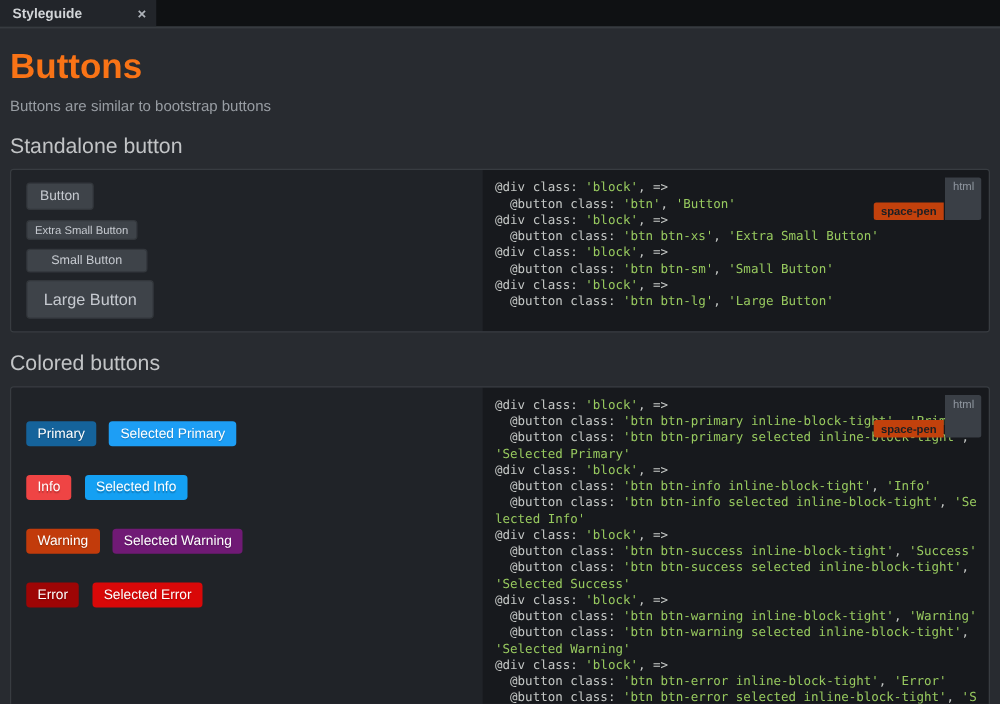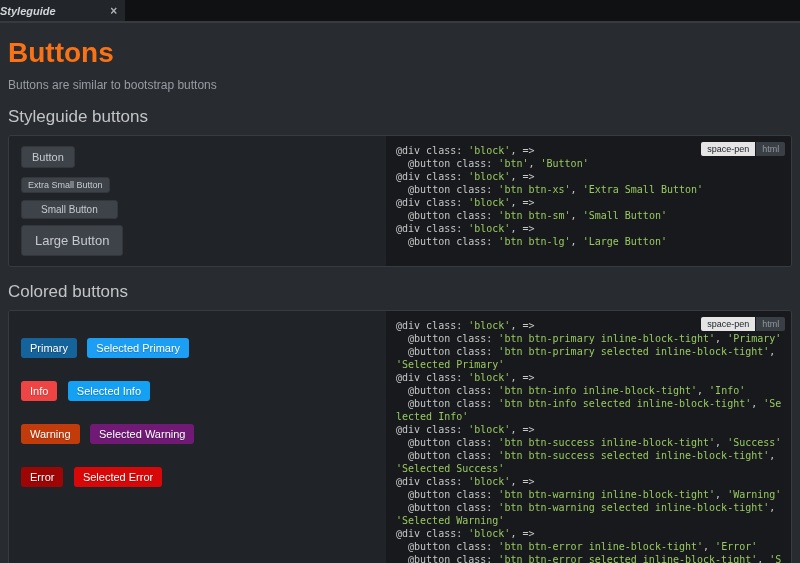--- a/index.html
+++ b/index.html
@@ -16,23 +16,22 @@
     border-bottom: 2px solid #373b40;
     display: flex;
     align-items: stretch;
   }
   .tab {
     width: 125px;
     background: #22252a;
     display: flex;
     align-items: center;
     justify-content: space-between;
-    padding: 0 8px 0 0;
+    padding: 0 8px 0 10px;
     cursor: default;
-    font-style: italic;
   }
   .tab-title { font-size: 11px; color: #d2d5d8; font-weight: bold; }
   .tab-close {
     font-size: 12px; line-height: 12px;
     color: #aeb3b9; font-weight: bold;
     cursor: pointer;
   }
   
   .content { padding: 8px 8px 0 8px; }
   .page-title {
@@ -88,21 +87,21 @@
     top: 6px;
     right: 6px;
     display: flex;
     gap: 1px;
   }
   .badge {
     font-size: 9px;
     padding: 2px 6px;
     cursor: pointer;
   }
-  .badge-active { background: #e5e5e5; color: #1b1f24; border-radius: 2px 0 0 2px; font-weight: normal; }
+  .badge-active { background: #c2410c; color: #1b1f24; border-radius: 2px 0 0 2px; font-weight: bold; margin-top: 20px; }
   .badge-plain  { background: #3a3f46; color: #9097a0; border-radius: 0 2px 2px 0; }
   
   .block { margin-bottom: 6px; }
   .block:last-child { margin-bottom: 0; }
   button {
     font-family: "Liberation Sans", sans-serif;
     cursor: pointer;
   }
   .btn {
     background: #3e4349;
@@ -134,21 +133,21 @@
     <span class="tab-title">Styleguide</span>
     <span class="tab-close">×</span>
   </div>
 </div>
 
 <div class="content">
 
   <h1 class="page-title">Buttons</h1>
   <div class="page-subtitle">Buttons are similar to bootstrap buttons</div>
 
-  <h2 class="section-heading">Styleguide buttons</h2>
+  <h2 class="section-heading">Standalone button</h2>
 
   <div class="panel">
     <div class="example-rendered">
       <div class="block"><button class="btn">Button</button></div>
       <div class="block"><button class="btn btn-xs">Extra Small Button</button></div>
       <div class="block"><button class="btn btn-sm">Small Button</button></div>
       <div class="block"><button class="btn btn-lg">Large Button</button></div>
     </div>
     <div class="example-code">
       <div class="badges">

